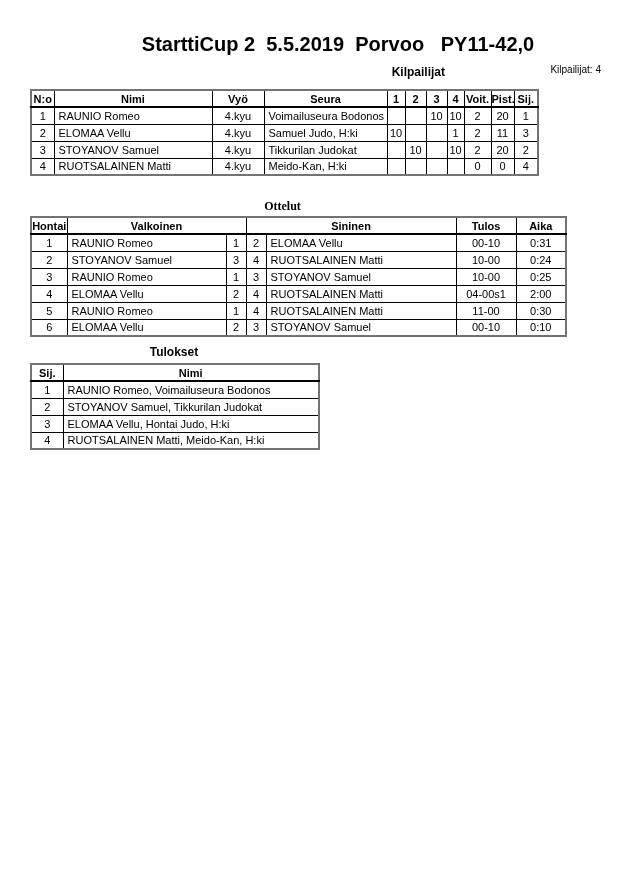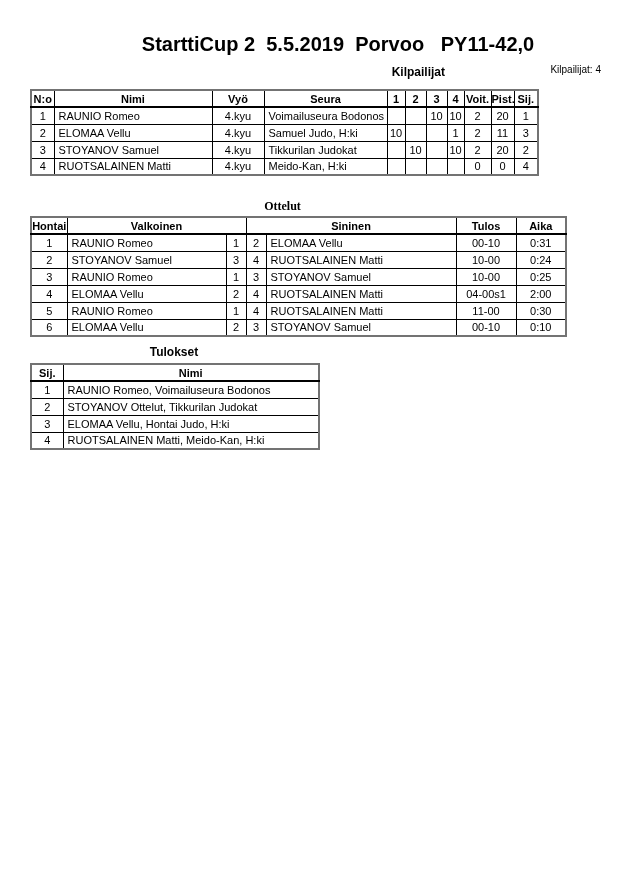--- a/index.html
+++ b/index.html
@@ -250,21 +250,21 @@
       <th>Nimi</th>
     </tr>
   </thead>
   <tbody>
       <tr>
         <td>1</td>
         <td>RAUNIO Romeo, Voimailuseura Bodonos</td>
       </tr>
       <tr>
         <td>2</td>
-        <td>STOYANOV Ottelut, Tikkurilan Judokat</td>
+        <td>STOYANOV Samuel, Tikkurilan Judokat</td>
       </tr>
       <tr>
         <td>3</td>
         <td>ELOMAA Vellu, Hontai Judo, H:ki</td>
       </tr>
       <tr>
         <td>4</td>
         <td>RUOTSALAINEN Matti, Meido-Kan, H:ki</td>
       </tr>
     </tbody>

